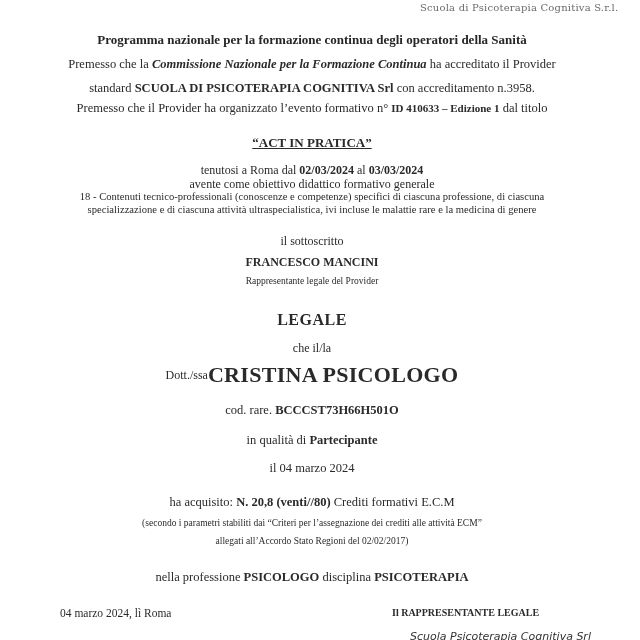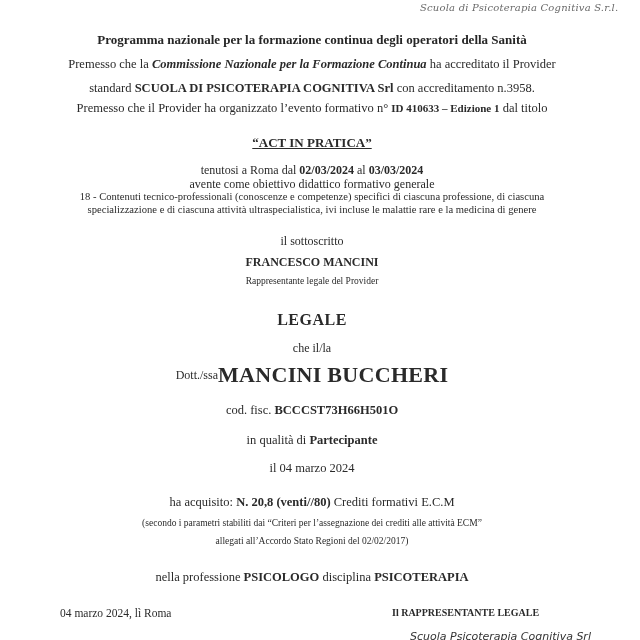--- a/index.html
+++ b/index.html
@@ -4,21 +4,21 @@
   <style>
     html, body { margin: 0; padding: 0; background: #ffffff; }
     body {
       width: 640px; height: 640px; overflow: hidden; position: relative;
       font-family: "Liberation Serif", "DejaVu Serif", serif;
       color: #2a2a2a;
     }
     .abs { position: absolute; left: 0; width: 624px; text-align: center; white-space: nowrap; }
     .header-logo {
       position: absolute; top: 2px; left: 420px;
-      font-family: "DejaVu Serif", serif; font-style: italic;
+      font-family: "DejaVu Serif", serif; 
       font-size: 10px; color: #6a6a6a; letter-spacing: 0.2px;
     }
     b { font-weight: bold; }
     .t-program { top: 32px; font-size: 13px; font-weight: bold; color: #262626; }
     .t-line { font-size: 12.5px; }
     .t-l1 { top: 57px; }
     .t-l2 { top: 81px; }
     .t-l3 { top: 101px; }
     .id-small { font-size: 11px; }
     .t-title { top: 135px; font-size: 13px; font-weight: bold; text-decoration: underline; }
@@ -79,24 +79,24 @@
 <div class="abs t-obj18a">18 - Contenuti tecnico-professionali (conoscenze e competenze) specifici di ciascuna professione, di ciascuna</div>
 <div class="abs t-obj18b">specializzazione e di ciascuna attività ultraspecialistica, ivi incluse le malattie rare e la medicina di genere</div>
 
 <div class="abs t-sotto">il sottoscritto</div>
 <div class="abs t-fm">FRANCESCO MANCINI</div>
 <div class="abs t-rapp">Rappresentante legale del Provider</div>
 
 <div class="abs t-attesta">LEGALE</div>
 <div class="abs t-che">che il/la</div>
 <div class="abs t-name-row">
-  <span class="dott">Dott./ssa</span><span class="bigname">MANCINI BUCCHERI</span>
+  <span class="dott">Dott./ssa</span><span class="bigname">CRISTINA PSICOLOGO</span>
 </div>
 <div class="abs t-cf">
-  <span>cod. fisc. </span><b>BCCCST73H66H501O</b>
+  <span>cod. rare. </span><b>BCCCST73H66H501O</b>
 </div>
 <div class="abs t-qual">
   <span>in qualità di </span><b>Partecipante</b>
 </div>
 <div class="abs t-date">il 04 marzo 2024</div>
 
 <div class="abs t-cred">
   <span>ha acquisito: </span><b>N. 20,8 (venti//80)</b><span> Crediti formativi E.C.M</span>
 </div>
 <div class="abs t-crit1">(secondo i parametri stabiliti dai “Criteri per l’assegnazione dei crediti alle attività ECM”</div>

